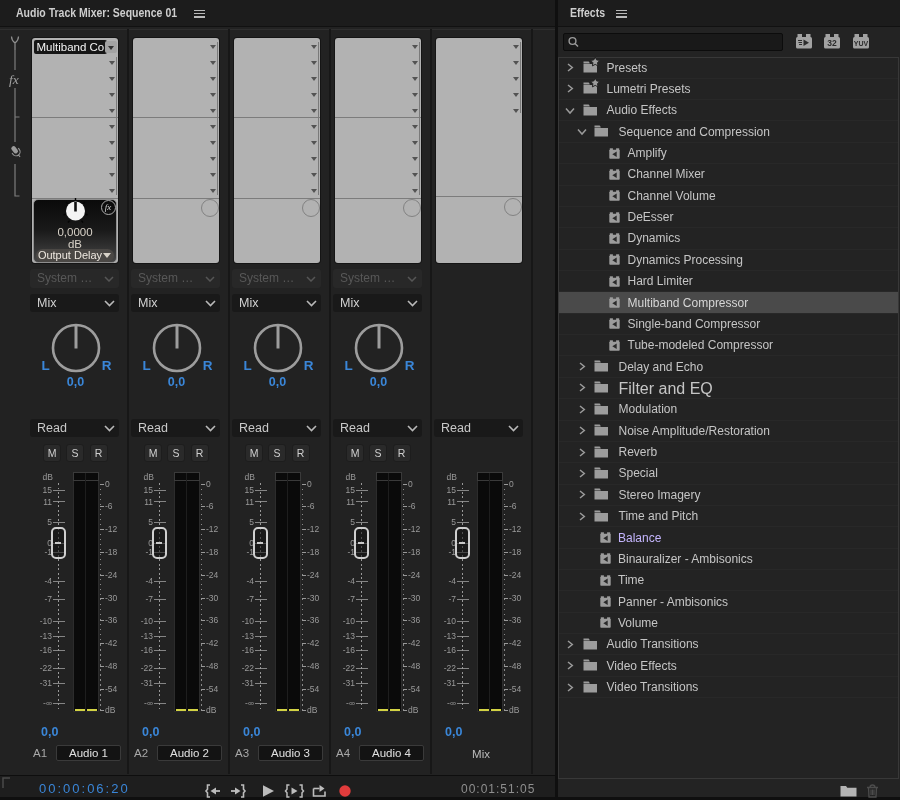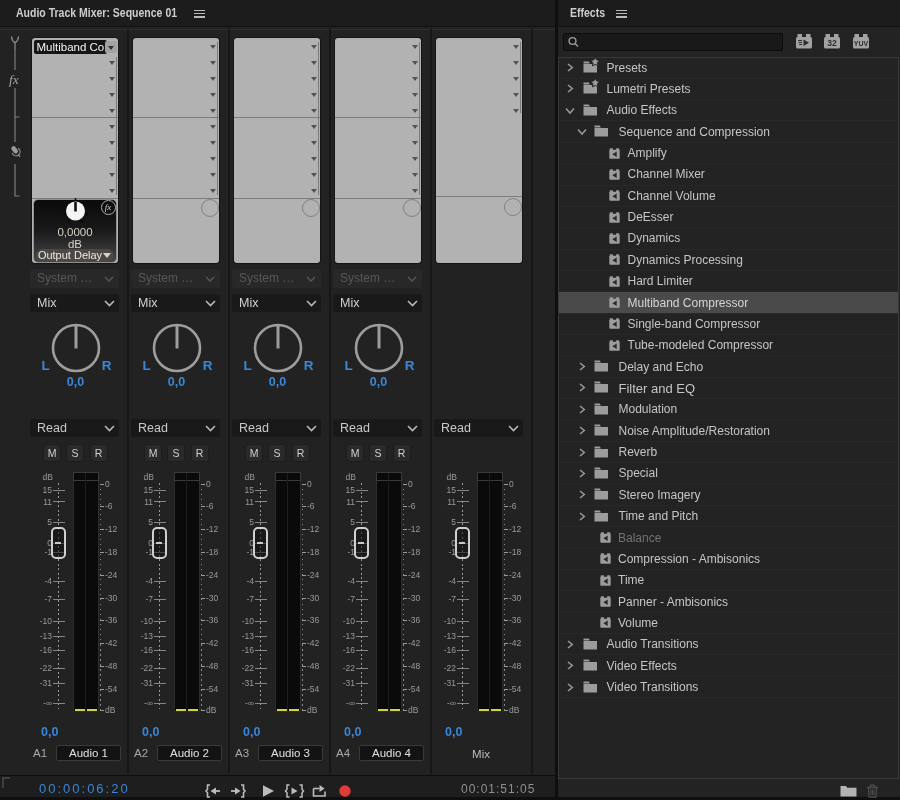--- a/index.html
+++ b/index.html
@@ -701,21 +701,21 @@
 </svg>
 <div style="position:absolute;left:618.5px;top:359.61999999999995px;width:280px;height:15px;font-size:12px;color:#c5c5c5;line-height:15px;">Delay and Echo</div>
 <div style="position:absolute;left:558.5px;top:398.15999999999997px;width:339px;height:1px;background:#282828;"></div>
 <svg style="position:absolute;left:577.5px;top:383.47999999999996px;width:8px;height:9px;" width="8" height="9" viewBox="0 0 8 9">
     <path d="M2 1 L6.3 4.5 L2 8" stroke="#9a9a9a" stroke-width="1.5" fill="none"></path>
   </svg>
 <svg style="position:absolute;left:594px;top:377.47999999999996px;width:18px;height:16px;" width="18" height="16" viewBox="0 0 18 16">
 <path d="M0.5 4.5 h5.2 l1 1.6 v0.4 h-6.2 Z" fill="#9c9c9c"></path>
 <rect x="0.5" y="7" width="13.5" height="8.5" fill="#9c9c9c"></rect>
 </svg>
-<div style="position:absolute;left:618.5px;top:380.97999999999996px;width:280px;height:15px;font-size:13px;color:#c5c5c5;line-height:15px;">Filter and EQ</div>
+<div style="position:absolute;left:618.5px;top:380.97999999999996px;width:280px;height:15px;font-size:16px;color:#c5c5c5;line-height:15px;">Filter and EQ</div>
 <div style="position:absolute;left:558.5px;top:419.52px;width:339px;height:1px;background:#282828;"></div>
 <svg style="position:absolute;left:577.5px;top:404.84px;width:8px;height:9px;" width="8" height="9" viewBox="0 0 8 9">
     <path d="M2 1 L6.3 4.5 L2 8" stroke="#9a9a9a" stroke-width="1.5" fill="none"></path>
   </svg>
 <svg style="position:absolute;left:594px;top:398.84px;width:18px;height:16px;" width="18" height="16" viewBox="0 0 18 16">
 <path d="M0.5 4.5 h5.2 l1 1.6 v0.4 h-6.2 Z" fill="#9c9c9c"></path>
 <rect x="0.5" y="7" width="13.5" height="8.5" fill="#9c9c9c"></rect>
 </svg>
 <div style="position:absolute;left:618.5px;top:402.34px;width:280px;height:15px;font-size:12px;color:#c5c5c5;line-height:15px;">Modulation</div>
 <div style="position:absolute;left:558.5px;top:440.88px;width:339px;height:1px;background:#282828;"></div>
@@ -763,29 +763,29 @@
 <rect x="0.5" y="7" width="13.5" height="8.5" fill="#9c9c9c"></rect>
 </svg>
 <div style="position:absolute;left:618.5px;top:509.14px;width:280px;height:15px;font-size:12px;color:#c5c5c5;line-height:15px;">Time and Pitch</div>
 <div style="position:absolute;left:558.5px;top:547.68px;width:339px;height:1px;background:#282828;"></div>
 <svg style="position:absolute;left:599.5px;top:531.9999999999999px;width:11px;height:11px;" width="11" height="11" viewBox="0 0 11 11">
 <rect x="0.8" y="0.3" width="3.1" height="3" fill="#9c9c9c"></rect>
 <rect x="7.1" y="0.3" width="3.1" height="3" fill="#9c9c9c"></rect>
 <rect x="0.3" y="1.8" width="10.4" height="8.9" rx="0.8" fill="#9c9c9c"></rect>
 <path d="M7.7 3.6 L7.7 9 L3.3 6.3 Z" fill="#2a2a2a"></path>
 </svg>
-<div style="position:absolute;left:618px;top:530.4999999999999px;width:280px;height:15px;font-size:12px;color:#737373;line-height:15px;">Balance</div>
+<div style="position:absolute;left:618px;top:530.4999999999999px;width:280px;height:15px;font-size:12px;color:#c4b5fd;line-height:15px;">Balance</div>
 <div style="position:absolute;left:558.5px;top:569.04px;width:339px;height:1px;background:#282828;"></div>
 <svg style="position:absolute;left:599.5px;top:553.3599999999999px;width:11px;height:11px;" width="11" height="11" viewBox="0 0 11 11">
 <rect x="0.8" y="0.3" width="3.1" height="3" fill="#9c9c9c"></rect>
 <rect x="7.1" y="0.3" width="3.1" height="3" fill="#9c9c9c"></rect>
 <rect x="0.3" y="1.8" width="10.4" height="8.9" rx="0.8" fill="#9c9c9c"></rect>
 <path d="M7.7 3.6 L7.7 9 L3.3 6.3 Z" fill="#2a2a2a"></path>
 </svg>
-<div style="position:absolute;left:618px;top:551.8599999999999px;width:280px;height:15px;font-size:12px;color:#c5c5c5;line-height:15px;">Compression - Ambisonics</div>
+<div style="position:absolute;left:618px;top:551.8599999999999px;width:280px;height:15px;font-size:12px;color:#c5c5c5;line-height:15px;">Binauralizer - Ambisonics</div>
 <div style="position:absolute;left:558.5px;top:590.4px;width:339px;height:1px;background:#282828;"></div>
 <svg style="position:absolute;left:599.5px;top:574.7199999999999px;width:11px;height:11px;" width="11" height="11" viewBox="0 0 11 11">
 <rect x="0.8" y="0.3" width="3.1" height="3" fill="#9c9c9c"></rect>
 <rect x="7.1" y="0.3" width="3.1" height="3" fill="#9c9c9c"></rect>
 <rect x="0.3" y="1.8" width="10.4" height="8.9" rx="0.8" fill="#9c9c9c"></rect>
 <path d="M7.7 3.6 L7.7 9 L3.3 6.3 Z" fill="#2a2a2a"></path>
 </svg>
 <div style="position:absolute;left:618px;top:573.2199999999999px;width:280px;height:15px;font-size:12px;color:#c5c5c5;line-height:15px;">Time</div>
 <div style="position:absolute;left:558.5px;top:611.76px;width:339px;height:1px;background:#282828;"></div>
 <svg style="position:absolute;left:599.5px;top:596.0799999999999px;width:11px;height:11px;" width="11" height="11" viewBox="0 0 11 11">

